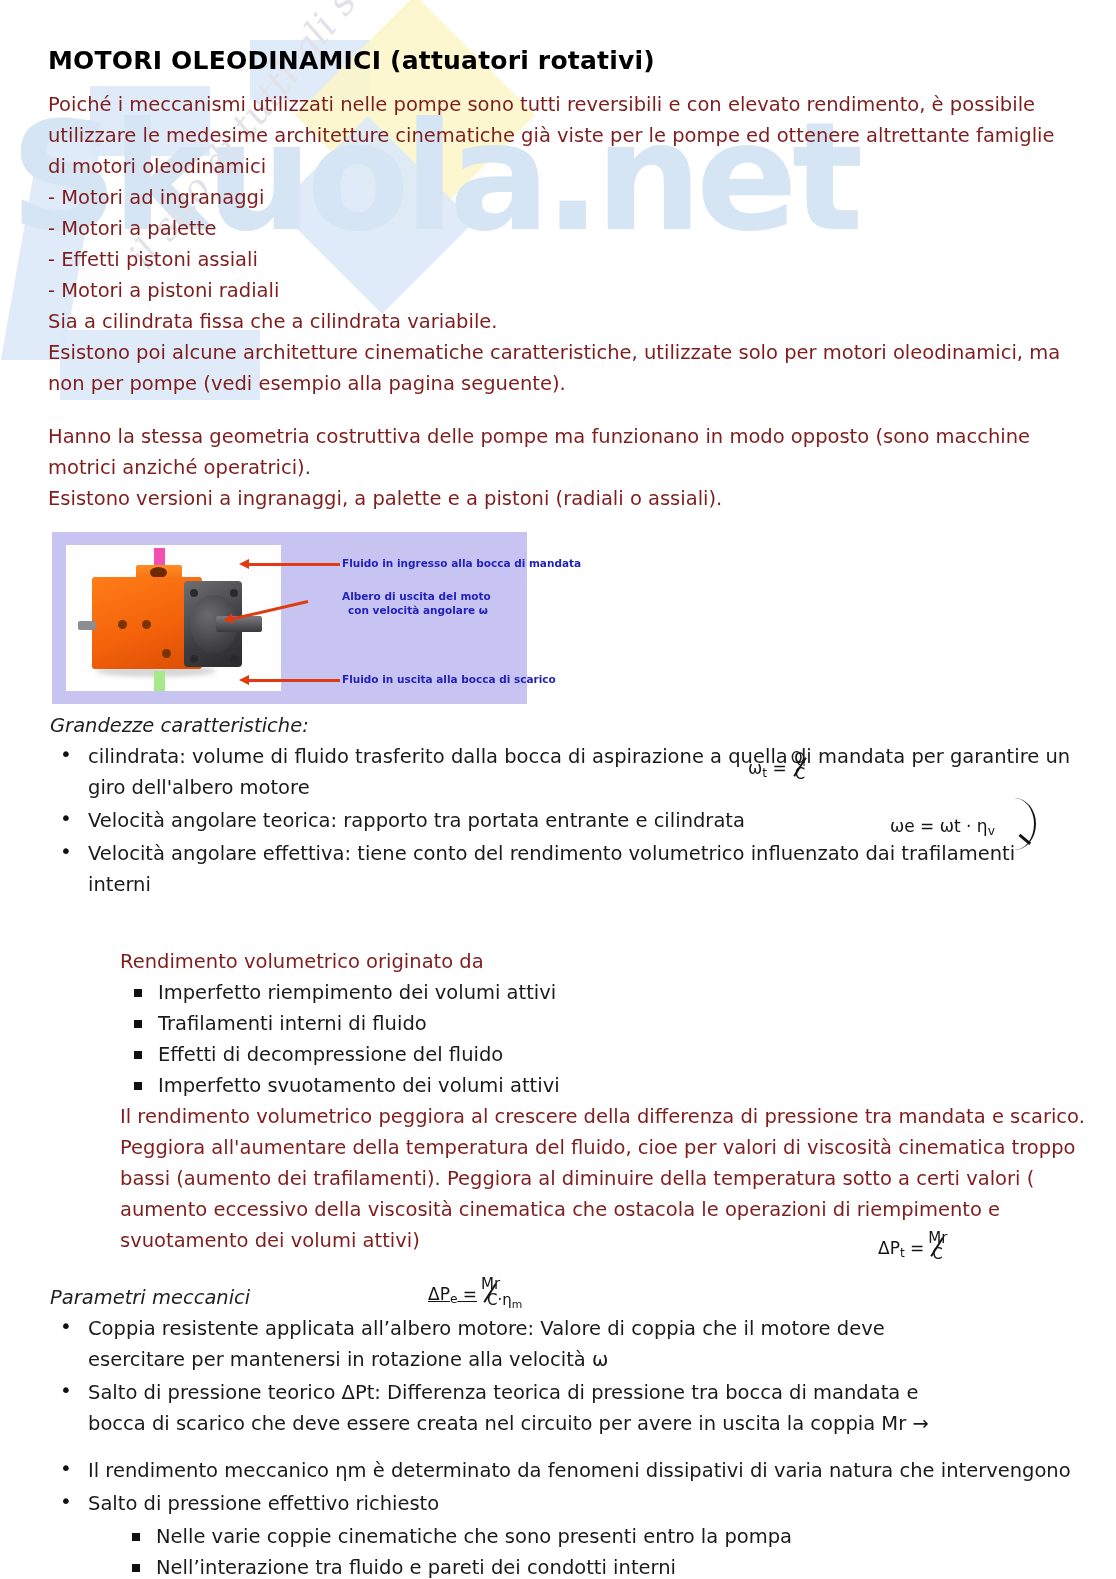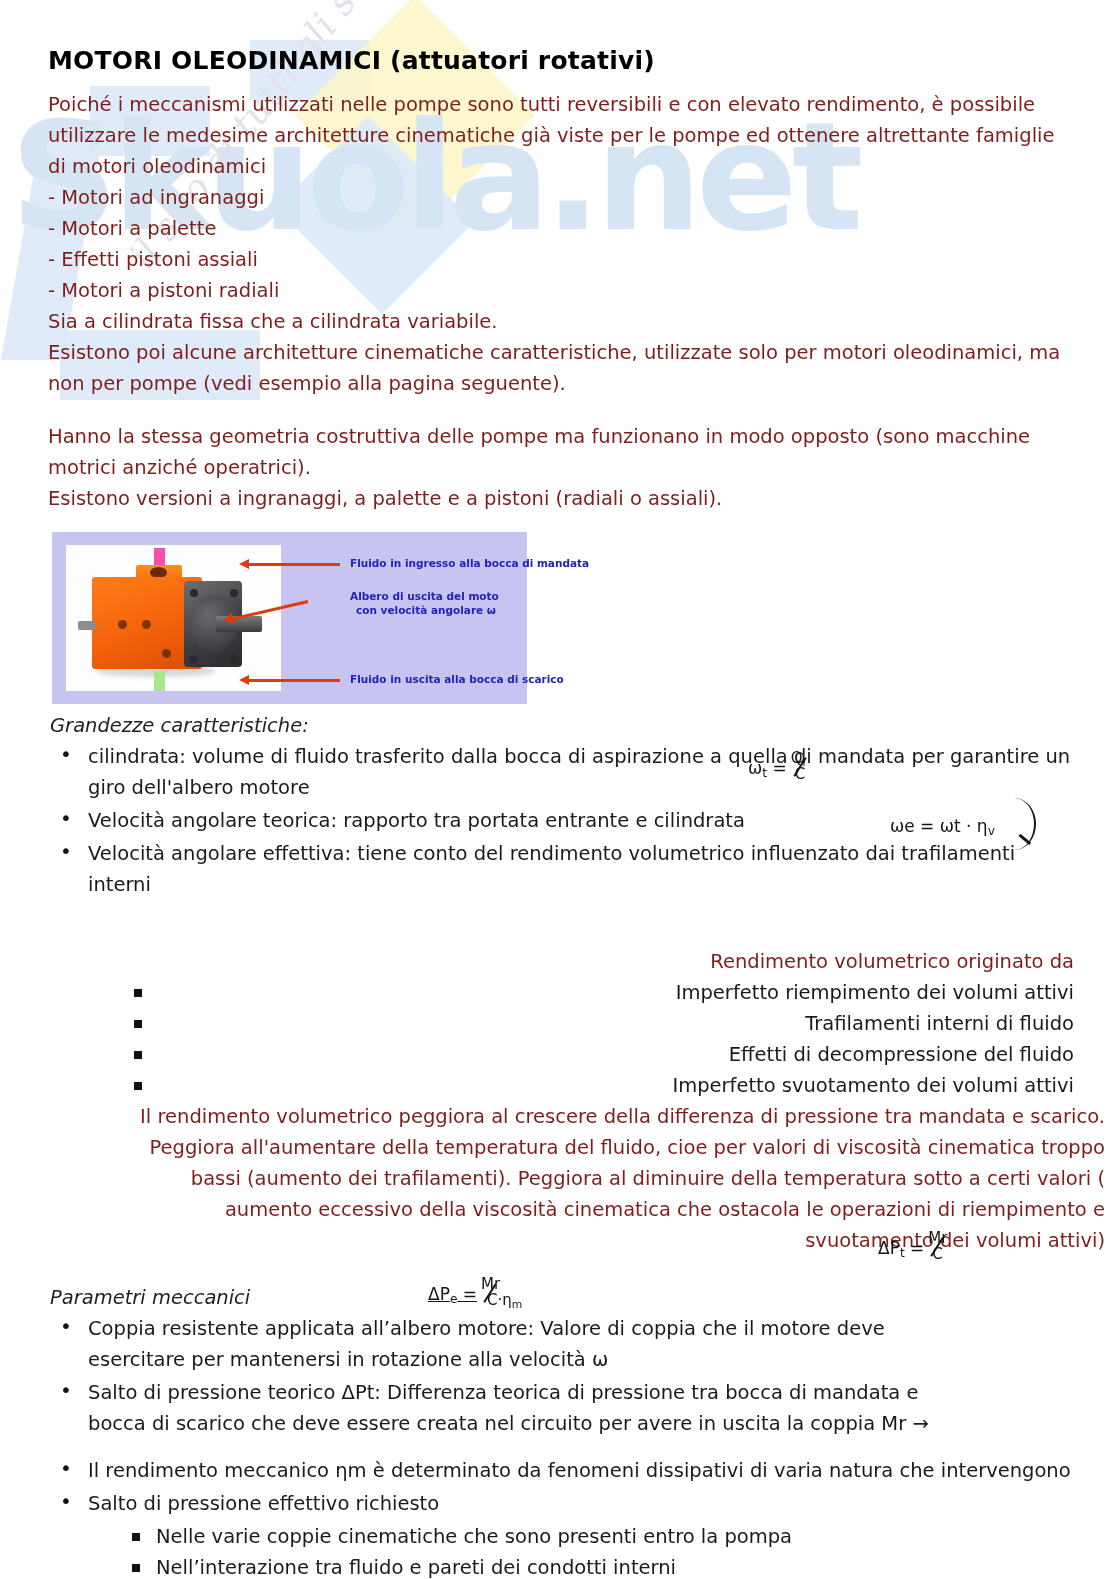--- a/index.html
+++ b/index.html
@@ -109,21 +109,21 @@
   }
   .fig-labels {
     position: absolute;
     left: 248px; top: 0;
     width: 226px; height: 172px;
     font-family: "DejaVu Sans", sans-serif;
     font-size: 10.5px;
     font-weight: bold;
     color: #2222bb;
   }
-  .fig-lbl { position: absolute; white-space: nowrap; line-height: 14px; margin-left: 8px; }
+  .fig-lbl { position: absolute; white-space: nowrap; line-height: 14px; }
   .lbl-1 { left: 42px; top: 24px; }
   .lbl-2 { left: 42px; top: 57px; }
   .lbl-3 { left: 48px; top: 71px; }
   .lbl-4 { left: 42px; top: 140px; }
   .arrow {
     position: absolute;
     height: 3px;
     background: #e03a10;
   }
   .arrow::before {
@@ -251,21 +251,20 @@
   }
   ul.l2 > li::before {
     content: "";
     position: absolute;
     left: 14px; top: 12px;
     width: 8px; height: 8px;
     background: #111;
   }
   .indent-block {
     margin-left: 72px;
-    text-align: right;
   }
   .indent-block2 {
     margin-left: 70px;
   }
 
   
   .hand {
     font-family: "DejaVu Sans", sans-serif;
     color: #141414;
     position: absolute;

